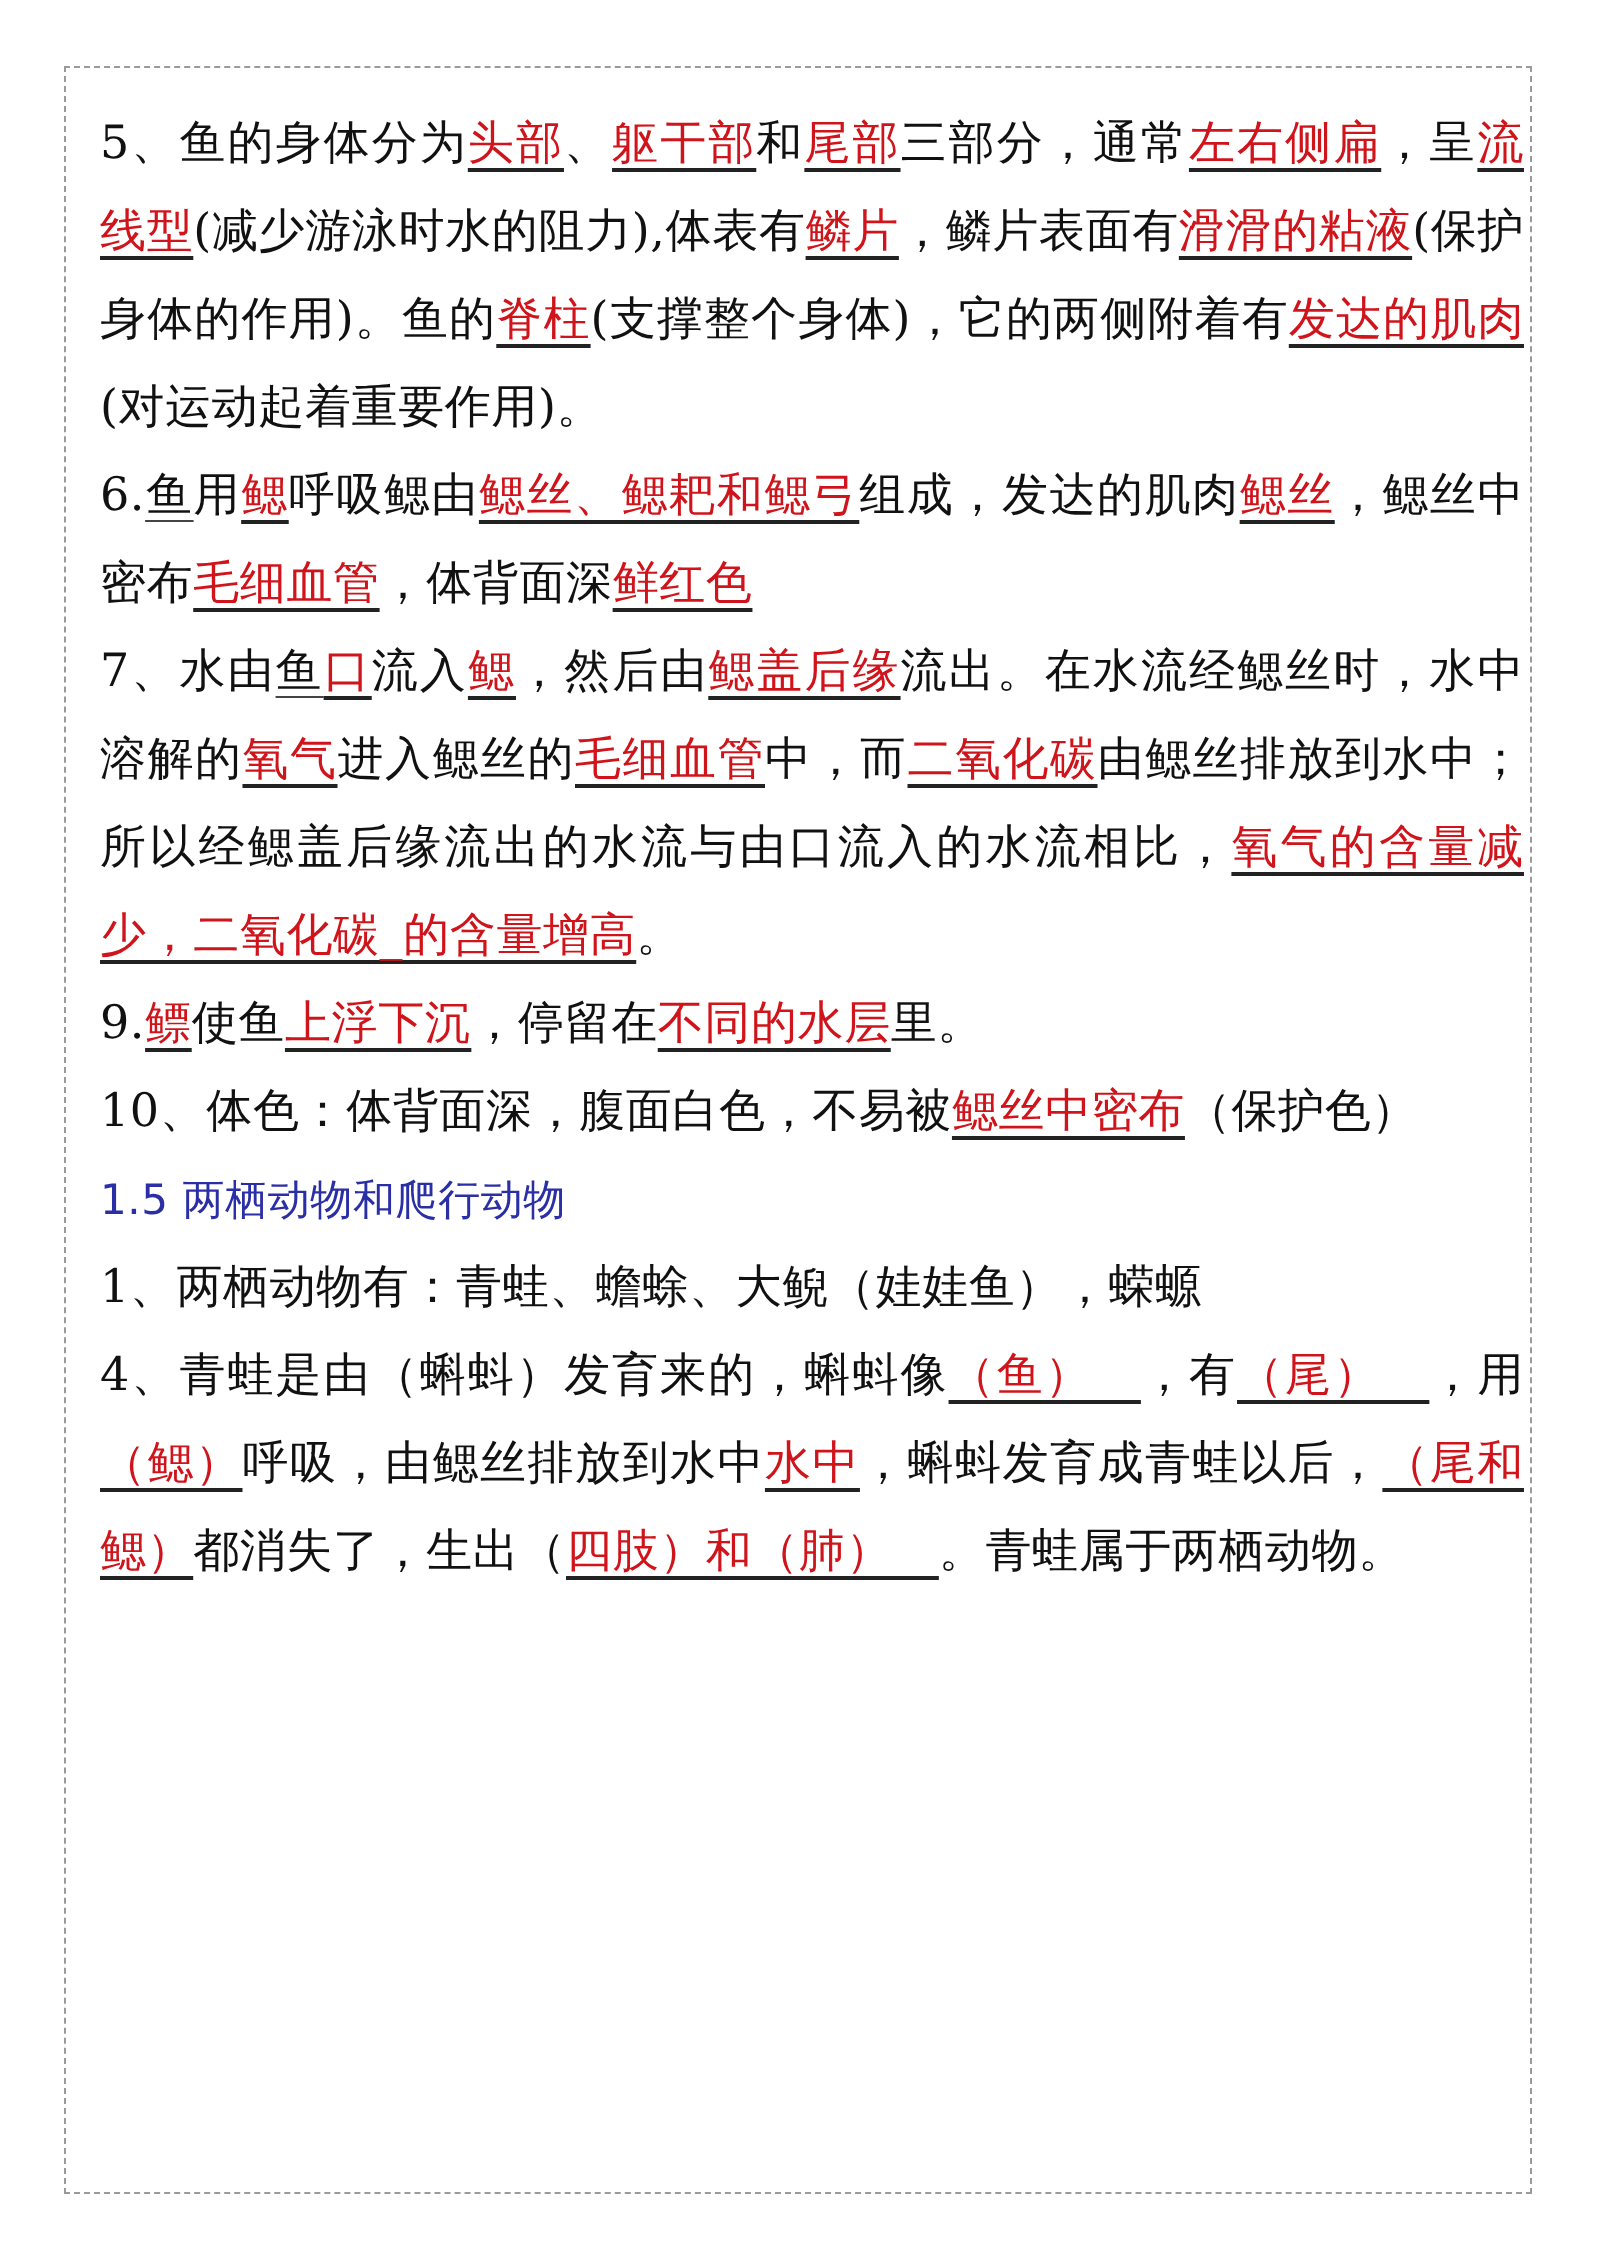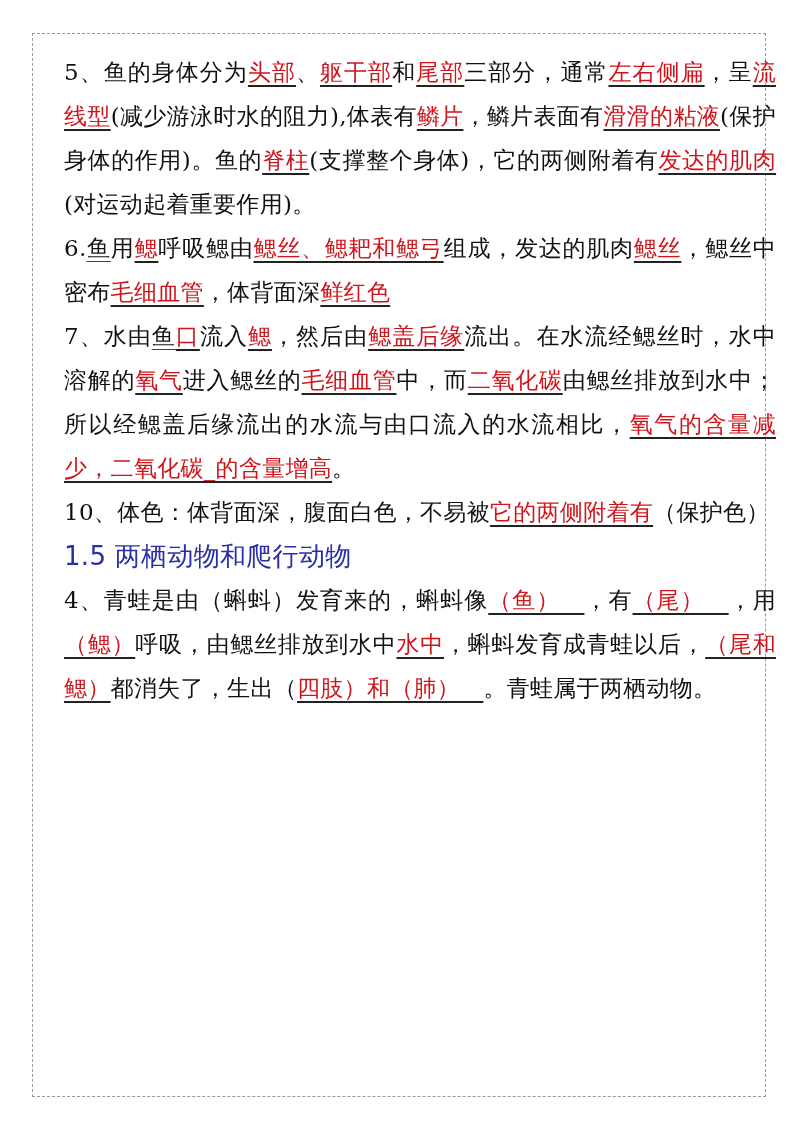--- a/index.html
+++ b/index.html
@@ -2,38 +2,40 @@
 <html><head>
   <meta charset="utf-8">
   <style>
     html, body { margin: 0; padding: 0; background: #ffffff; }
     body { width: 800px; height: 1131px; position: relative; overflow: hidden; }
     .page-frame {
       position: absolute; left: 32px; top: 33px; width: 734px; height: 1064px;
       border: 1px dashed #9a9a9a; box-sizing: border-box;
     }
     .content {
-      position: absolute; left: 64px; top: 50px; width: 712px;
+      position: absolute; left: 50px; top: 50px; width: 712px;
       font-family: "DejaVu Serif", "Liberation Serif", serif;
       font-size: 23px; line-height: 44px; color: #111111;
       letter-spacing: 0.3px;
     }
     .para { margin: 0; text-align: justify; }
     .r { color: #d0141b; text-decoration: underline; text-decoration-color: #222222; text-underline-offset: 5px; text-decoration-thickness: 1.5px; }
     .u { text-decoration: underline; text-decoration-color: #444444; text-underline-offset: 5px; text-decoration-thickness: 1px; }
     .heading {
       font-family: "DejaVu Sans", "Liberation Sans", sans-serif;
-      color: #2b2fa6; font-size: 26px; margin: 0;
+      color: #2b2fa6; font-size: 21px; margin: 0;
     }
   </style>
 </head>
 <body>
 
 <div class="page-frame"></div>
 
 <div class="content">
   <p class="para"><span>5、鱼的身体分为</span><span class="r">头部</span><span>、</span><span class="r">躯干部</span><span>和</span><span class="r">尾部</span><span>三部分，通常</span><span class="r">左右侧扁</span><span>，呈</span><span class="r">流线型</span><span>(减少游泳时水的阻力),体表有</span><span class="r">鳞片</span><span>，鳞片表面有</span><span class="r">滑滑的粘液</span><span>(保护身体的作用)。鱼的</span><span class="r">脊柱</span><span>(支撑整个身体)，它的两侧附着有</span><span class="r">发达的肌肉</span><span>(对运动起着重要作用)。</span></p>
   <p class="para"><span>6.</span><span class="u">鱼</span><span>用</span><span class="r">鳃</span><span>呼吸鳃由</span><span class="r">鳃丝、鳃耙和鳃弓</span><span>组成，发达的肌肉</span><span class="r">鳃丝</span><span>，鳃丝中密布</span><span class="r">毛细血管</span><span>，体背面深</span><span class="r">鲜红色</span></p>
   <p class="para"><span>7、水由</span><span class="u">鱼</span><span class="r">口</span><span>流入</span><span class="r">鳃</span><span>，然后由</span><span class="r">鳃盖后缘</span><span>流出。在水流经鳃丝时，水中溶解的</span><span class="r">氧气</span><span>进入鳃丝的</span><span class="r">毛细血管</span><span>中，而</span><span class="r">二氧化碳</span><span>由鳃丝排放到水中；所以经鳃盖后缘流出的水流与由口流入的水流相比，</span><span class="r">氧气的含量减少，二氧化碳_的含量增高</span><span>。</span></p>
-  <p class="para"><span>10、体色：体背面深，腹面白色，不易被</span><span class="r">它的两侧附着有</span><span>（保护色）</span></p>
+  <p class="para"><span>9.</span><span class="r">鳔</span><span>使鱼</span><span class="r">上浮下沉</span><span>，停留在</span><span class="r">不同的水层</span><span>里。</span></p>
+  <p class="para"><span>10、体色：体背面深，腹面白色，不易被</span><span class="r">鳃丝中密布</span><span>（保护色）</span></p>
   <p class="heading">1.5 两栖动物和爬行动物</p>
+  <p class="para"><span>1、两栖动物有：青蛙、蟾蜍、大鲵（娃娃鱼），蝾螈</span></p>
   <p class="para"><span>4、青蛙是由（蝌蚪）发育来的，蝌蚪像</span><span class="r">（鱼）　</span><span>，有</span><span class="r">（尾）　</span><span>，用</span><span class="r">（鳃）</span><span>呼吸，由鳃丝排放到水中</span><span class="r">水中</span><span>，蝌蚪发育成青蛙以后，</span><span class="r">（尾和鳃）</span><span>都消失了，生出（</span><span class="r">四肢）和（肺）　</span><span>。青蛙属于两栖动物。</span></p>
 </div>
 
 </body></html>

